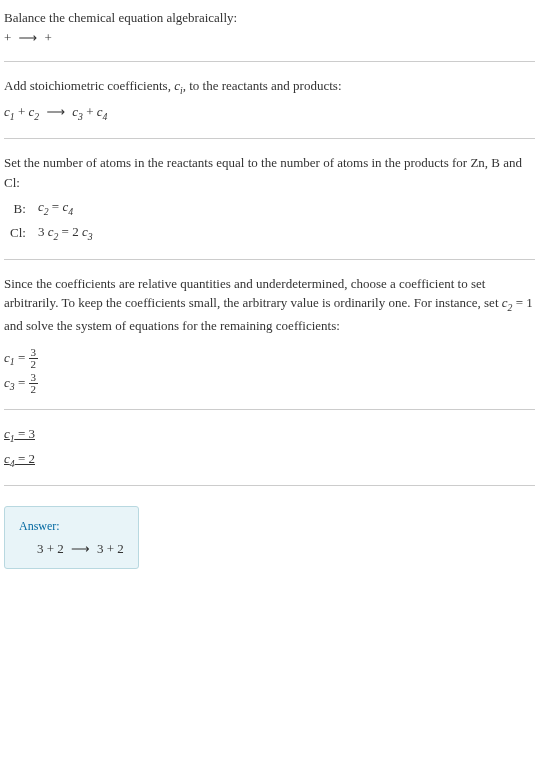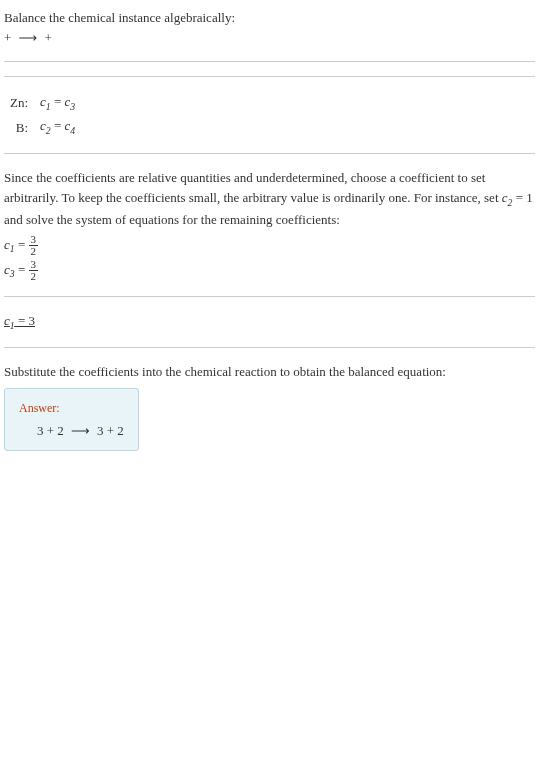--- a/index.html
+++ b/index.html
@@ -64,96 +64,107 @@
     }
     .answer-box {
       background: #e8f4f8;
       border: 1px solid #b8d8e0;
       border-radius: 3px;
       padding: 10px 14px;
       display: inline-block;
       margin-top: 6px;
     }
     .answer-label {
-      color: #c2410c;
+      color: #0369a1;
       font-size: 12px;
       margin-bottom: 4px;
     }
     .answer-content {
       padding-left: 18px;
     }
     .arrow {
       padding: 0 4px;
     }
   </style>
 </head>
 <body>
 
 <div class="section">
-  <div>Balance the chemical instance algebraically:</div>
+  <div>Balance the chemical equation algebraically:</div>
   <div>
     <span> + </span><span class="arrow">⟶</span><span> + </span>
   </div>
 </div>
 
 <hr>
 
 <div class="section">
+  <div>
+    <span>Add stoichiometric coefficients, </span><span class="ital">c</span><span class="sub">i</span><span>, to the reactants and products:</span>
+  </div>
+  <div style="margin-top:4px;">
+    <span class="ital">c</span><span class="sub">1</span><span> + </span><span class="ital">c</span><span class="sub">2</span>
+    <span class="arrow">⟶</span>
+    <span class="ital">c</span><span class="sub">3</span><span> + </span><span class="ital">c</span><span class="sub">4</span>
+  </div>
 </div>
 
 <hr>
 
 <div class="section">
+  <div>Set the number of atoms in the reactants equal to the number of atoms in the products for Zn, B and Cl:</div>
   <table class="eq-table">
     <tbody>
-        <tr>
-      <td class="label">Zn:</td>
-      <td>
-        <span class="ital">c</span><span class="sub">1</span><span> = </span><span class="ital">c</span><span class="sub">3</span>
-      </td>
-    </tr>
     <tr>
       <td class="label">B:</td>
       <td>
         <span class="ital">c</span><span class="sub">2</span><span> = </span><span class="ital">c</span><span class="sub">4</span>
+      </td>
+    </tr>
+    <tr>
+      <td class="label">Cl:</td>
+      <td>
+        <span>3 </span><span class="ital">c</span><span class="sub">2</span><span> = </span><span>2 </span><span class="ital">c</span><span class="sub">3</span>
       </td>
     </tr>
   </tbody>
     </table>
 </div>
 
 <hr>
 
 <div class="section">
   <div>
     <span>Since the coefficients are relative quantities and underdetermined, choose a coefficient to set arbitrarily. To keep the coefficients small, the arbitrary value is ordinarily one. For instance, set </span><span class="ital">c</span><span class="sub">2</span><span> = 1 and solve the system of equations for the remaining coefficients:</span>
   </div>
-  <div style="margin-top:4px;">
+  <div style="margin-top:12px;">
     <div class="coef-line">
       <span class="ital">c</span><span class="sub">1</span><span> = </span><span class="frac"><span class="num">3</span><span class="den">2</span></span>
     </div>
     <div class="coef-line">
       <span class="ital">c</span><span class="sub">3</span><span> = </span><span class="frac"><span class="num">3</span><span class="den">2</span></span>
     </div>
   </div>
 </div>
 
 <hr>
 
 <div class="section">
   <div style="margin-top:8px;text-decoration:underline;">
     <div class="coef-line">
       <span class="ital">c</span><span class="sub">1</span><span> = 3</span>
     </div>
+    <div class="coef-line">
+      <span class="ital">c</span><span class="sub">4</span><span> = 2</span>
+    </div>
   </div>
 </div>
 
 <hr>
 
 <div class="section">
-  <div>Substitute the coefficients into the chemical reaction to obtain the balanced equation:</div>
   <div class="answer-box">
     <div class="answer-label">Answer:</div>
     <div class="answer-content">
       <span>3  + 2 </span><span class="arrow">⟶</span><span> 3  + 2</span>
     </div>
   </div>
 </div>
 
 </body></html>

